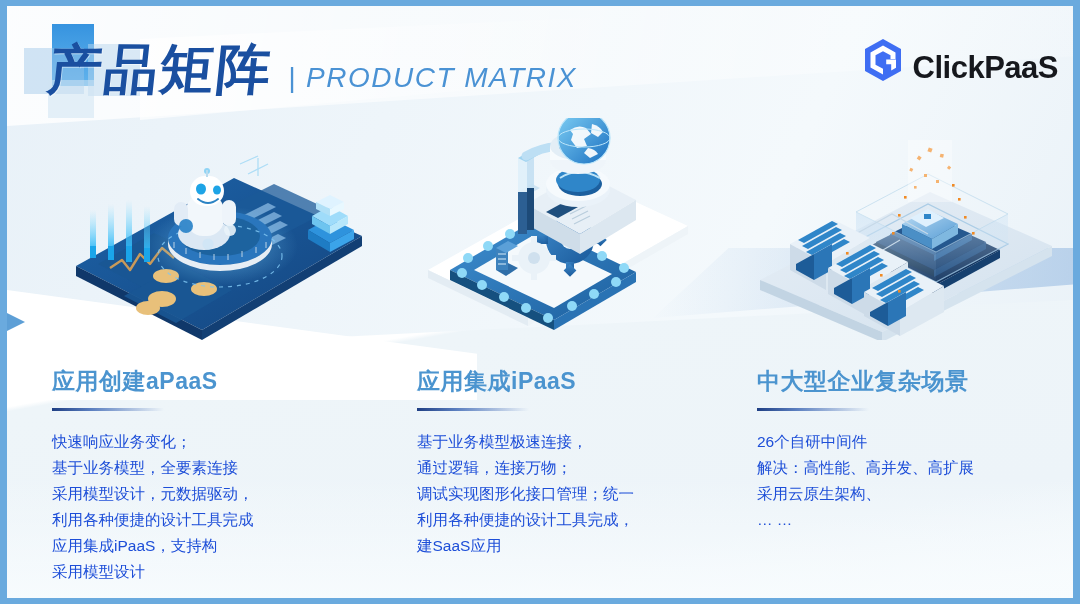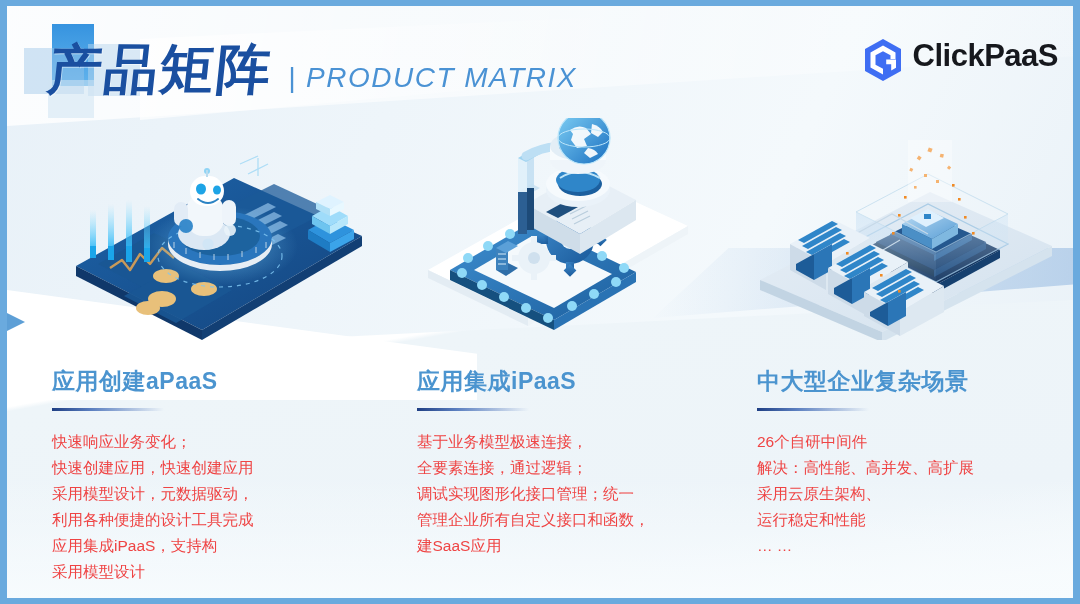--- a/index.html
+++ b/index.html
@@ -78,42 +78,42 @@
     font-family:"Liberation Sans","DejaVu Sans",sans-serif;
     transform:skewX(-6deg);
     text-shadow:1px 1px 0 rgba(255,255,255,.5);
   }
   .title-en{
     position:absolute;left:288px;top:62px;
     font-size:28px;font-weight:normal;font-style:italic;letter-spacing:1.5px;
     color:#4a92d4;white-space:nowrap;
   }
 
-  .logo{position:absolute;right:22px;top:38px;display:flex;align-items:flex-start;gap:10px;}
+  .logo{position:absolute;right:22px;top:38px;display:flex;align-items:flex-end;gap:10px;}
   .logo-text{font-size:31px;font-weight:bold;color:#16181d;letter-spacing:-.5px;}
 
   
   .illus{position:absolute;z-index:15;}
   .illus svg{display:block;}
 
   
   .cols{position:absolute;left:0;top:368px;width:1080px;height:250px;z-index:25;text-decoration:underline;}
   .col{position:absolute;top:0;width:310px;}
   .col.c1{left:52px;}
   .col.c2{left:417px;}
   .col.c3{left:757px;}
   .col-title{
     font-size:23px;font-weight:bold;color:#4b94cf;letter-spacing:.5px;
     margin:0 0 12px 0;line-height:1.2;white-space:nowrap;
   }
   .col-rule{
     width:112px;height:3px;margin-bottom:18px;
     background:linear-gradient(90deg,#1f3f84 0%,#5b7fc0 35%,rgba(200,215,240,0) 100%);
   }
-  .col-body{font-size:15.5px;line-height:1.68;color:#ef4444;}
+  .col-body{font-size:15.5px;line-height:1.68;color:#1d4ed8;}
   .col-body div{white-space:nowrap;}
 </style>
 </head>
 <body>
 
 <div id="slide">
 
   <div class="bg-base"></div>
   <div class="bg-upper"></div>
   <div class="bg-diag1"></div>
@@ -528,48 +528,47 @@
     </svg>
   </div>
 
   <div class="cols">
 
     <div class="col c1">
       <div class="col-title">应用创建aPaaS</div>
       <div class="col-rule"></div>
       <div class="col-body">
         <div>快速响应业务变化；</div>
-        <div>快速创建应用，快速创建应用</div>
+        <div>基于业务模型，全要素连接</div>
         <div>采用模型设计，元数据驱动，</div>
         <div>利用各种便捷的设计工具完成</div>
         <div>应用集成iPaaS，支持构</div>
         <div>采用模型设计</div>
       </div>
     </div>
 
     <div class="col c2">
       <div class="col-title">应用集成iPaaS</div>
       <div class="col-rule"></div>
       <div class="col-body">
         <div>基于业务模型极速连接，</div>
-        <div>全要素连接，通过逻辑；</div>
+        <div>通过逻辑，连接万物；</div>
         <div>调试实现图形化接口管理；统一</div>
-        <div>管理企业所有自定义接口和函数，</div>
+        <div>利用各种便捷的设计工具完成，</div>
         <div>建SaaS应用</div>
       </div>
     </div>
 
     <div class="col c3">
       <div class="col-title">中大型企业复杂场景</div>
       <div class="col-rule"></div>
       <div class="col-body">
         <div>26个自研中间件</div>
         <div>解决：高性能、高并发、高扩展</div>
         <div>采用云原生架构、</div>
-        <div>运行稳定和性能</div>
         <div>… …</div>
       </div>
     </div>
 
   </div>
 
   <div class="frame-top"></div>
   <div class="frame-bottom"></div>
   <div class="frame-left"></div>
   <div class="frame-right"></div>

